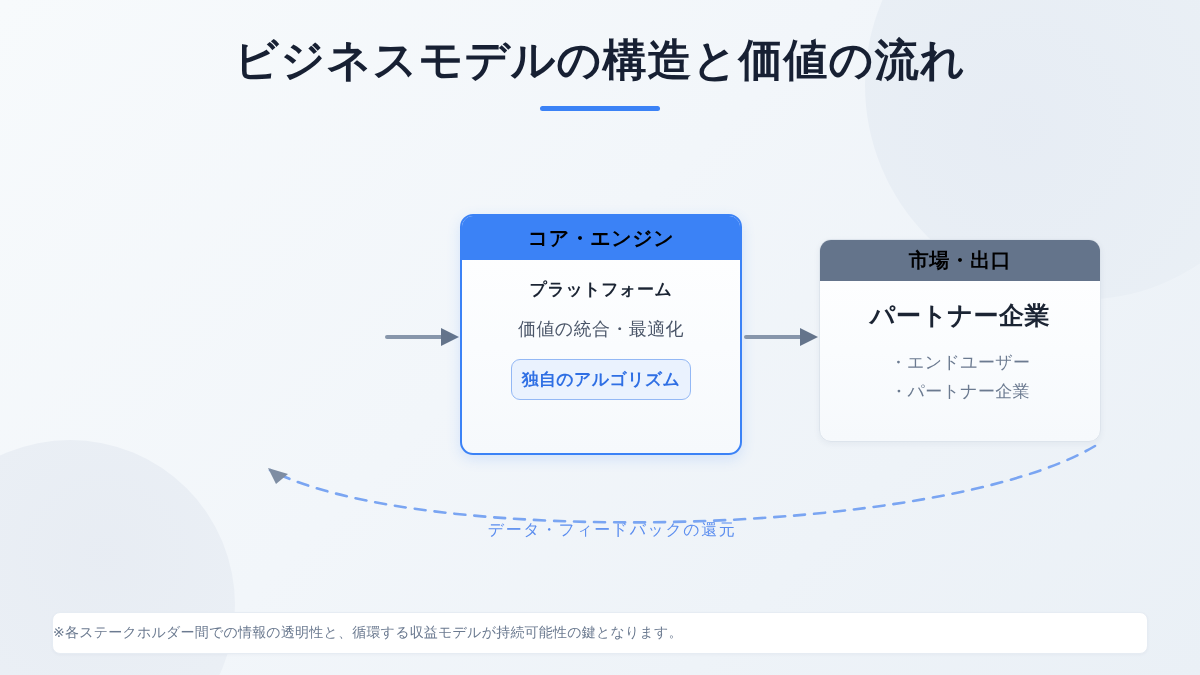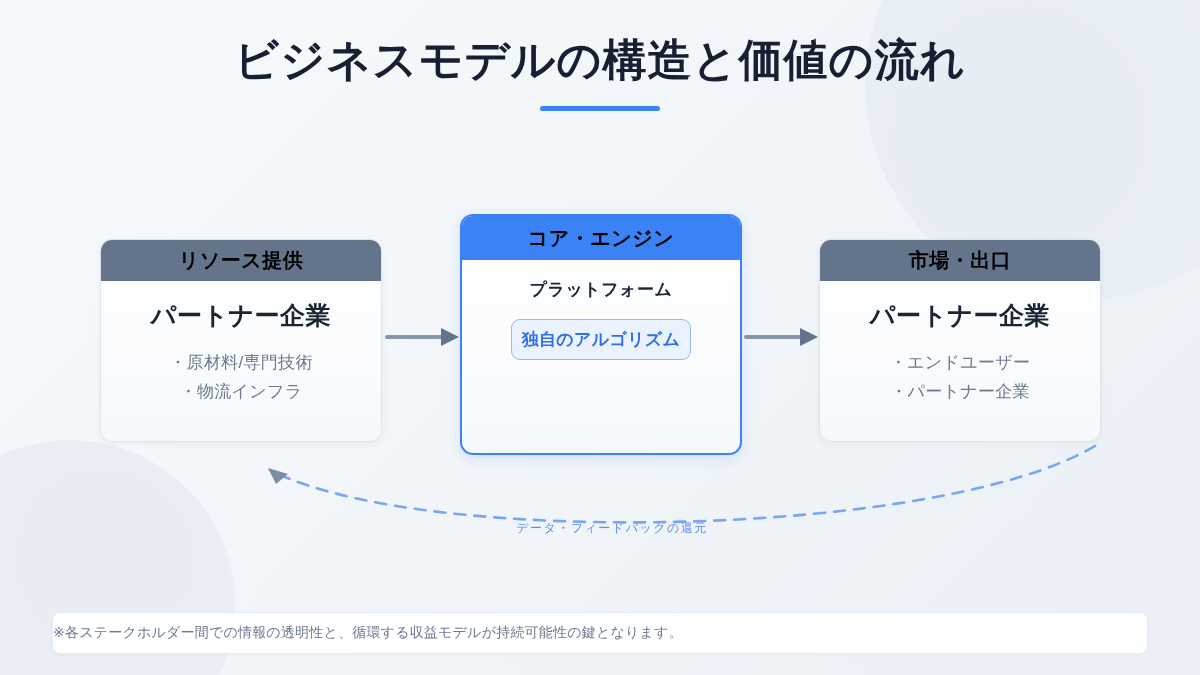--- a/index.html
+++ b/index.html
@@ -111,21 +111,21 @@
   }
   .arrow-1 { left:385px; width:74px; }
   .arrow-1 .arrow-line { width:58px; }
   .arrow-2 { left:744px; width:74px; }
   .arrow-2 .arrow-line { width:58px; }
 
   
   .feedback-svg { position:absolute; left:0; top:420px; width:1200px; height:110px; }
   .feedback-label {
     position:absolute; top:520px; left:0; width:1200px;
-    text-align:center; font-size:12px; color:#5b8def; letter-spacing:1.5px;padding-left:24px;
+    text-align:center; font-size:16px; color:#5b8def; letter-spacing:1.5px;padding-left:24px;
   }
 
   
   .footer-note {
     position:absolute; left:52px; top:612px;
     width:1096px; height:42px;
     background:#ffffff; border:1px solid #e6ecf3;
     border-radius:8px;
     display:flex; align-items:center; 
     font-size:14px; color:#6b7a90; letter-spacing:.2px;
@@ -138,40 +138,31 @@
 <div class="blob blob-tr"></div>
 <div class="blob blob-bl"></div>
 
 <div class="header">
   <div class="title">ビジネスモデルの構造と価値の流れ</div>
   <div class="accent-bar"></div>
 </div>
 
 <div class="flow">
 
-  <div class="card card-side card-left">
-    <div class="card-head head-slate">リソース提供</div>
-    <div class="card-body">
-      <div class="card-title">パートナー企業</div>
-      <div class="card-list">
-        <div class="card-list-item">・原材料/専門技術</div>
-        <div class="card-list-item">・物流インフラ</div>
-      </div>
-    </div>
-  </div>
 
   <div class="arrow arrow-1" style="top:116px;">
     <div class="arrow-line"></div>
     <div class="arrow-head"></div>
   </div>
 
   <div class="card card-core">
     <div class="card-head head-blue">コア・エンジン</div>
     <div class="card-body">
       <div class="card-title card-title-core">プラットフォーム</div>
+      <div class="card-sub">価値の統合・最適化</div>
       <div class="badge">独自のアルゴリズム</div>
     </div>
   </div>
 
   <div class="arrow arrow-2" style="top:116px;">
     <div class="arrow-line"></div>
     <div class="arrow-head"></div>
   </div>
 
   <div class="card card-side card-right">

